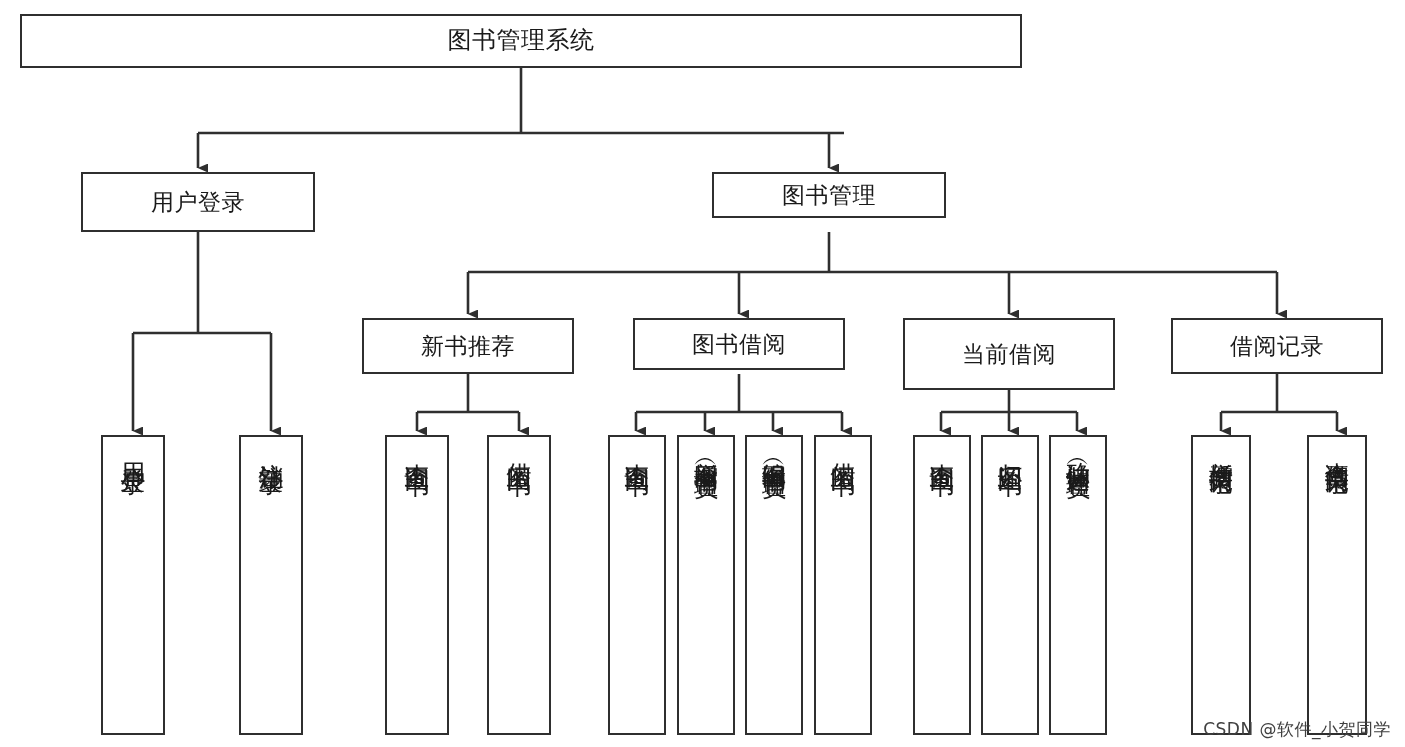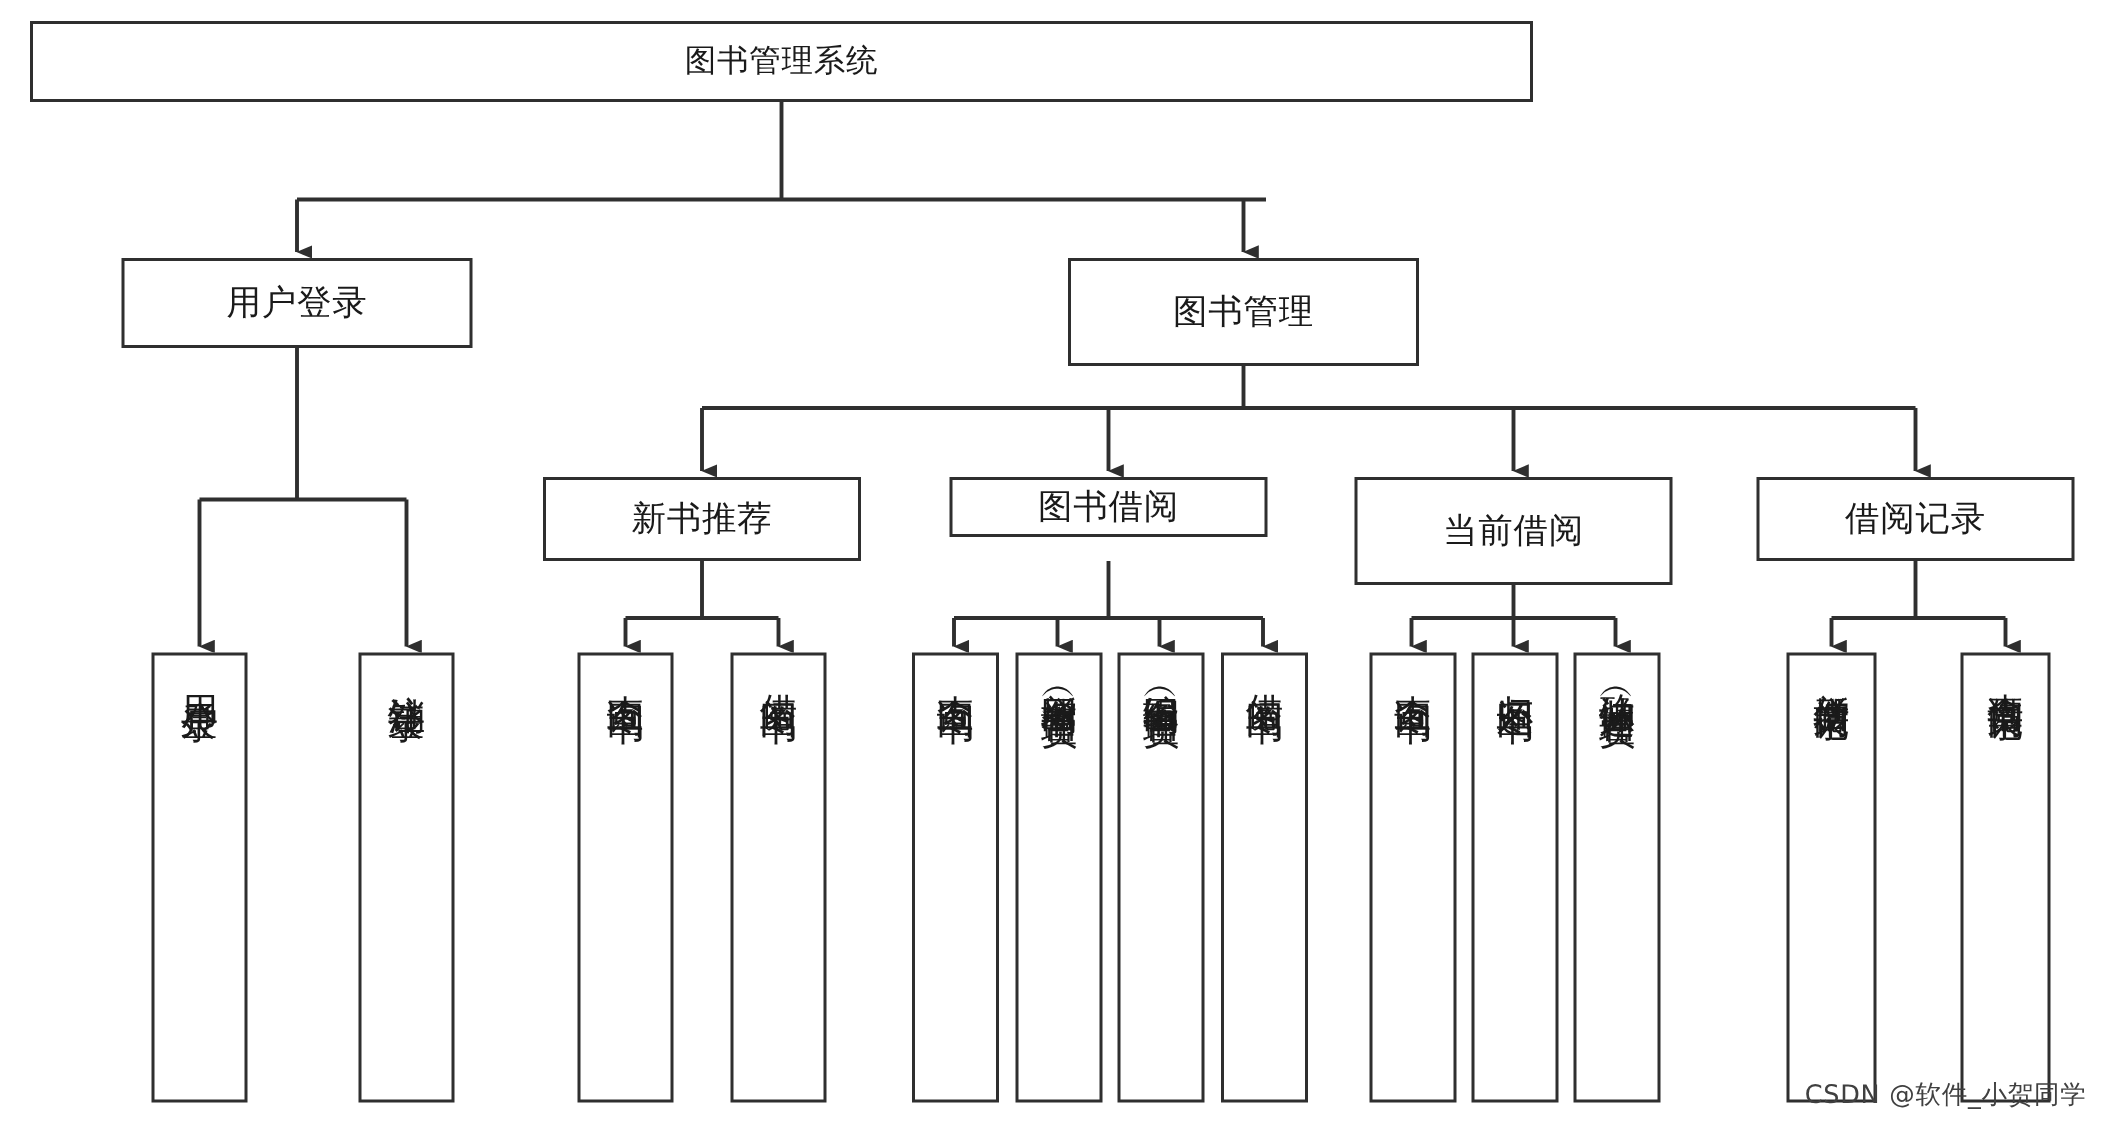--- a/index.html
+++ b/index.html
@@ -31,21 +31,21 @@
   .node .lbl{
     display:block;
     white-space:nowrap;
     line-height:1.22;
   }
   
   .node.h .lbl{
     font-size:23px;
     letter-spacing:0.5px;
   }
-  .node.root .lbl{font-size:21px;}
+  .node.root .lbl{font-size:24px;}
   
   .node.v{
     align-items:flex-start;
     justify-content:center;
     padding-top:6px;
   }
   .node.v .lbl{
     writing-mode:vertical-rl;
     text-orientation:upright;
     font-size:25px;
@@ -122,28 +122,28 @@
     </g>
   </svg>
 
   <div class="node h root" style="left:20px;top:14px;width:1002px;height:54px;">
     <span class="lbl">图书管理系统</span>
   </div>
 
   <div class="node h" style="left:81px;top:172px;width:234px;height:60px;">
     <span class="lbl">用户登录</span>
   </div>
-  <div class="node h" style="left:712px;top:172px;width:234px;height:72px;">
+  <div class="node h" style="left:712px;top:172px;width:234px;height:46px;">
     <span class="lbl">图书管理</span>
   </div>
 
   <div class="node h" style="left:362px;top:318px;width:212px;height:56px;">
     <span class="lbl">新书推荐</span>
   </div>
-  <div class="node h" style="left:633px;top:318px;width:212px;height:40px;">
+  <div class="node h" style="left:633px;top:318px;width:212px;height:52px;">
     <span class="lbl">图书借阅</span>
   </div>
   <div class="node h" style="left:903px;top:318px;width:212px;height:72px;">
     <span class="lbl">当前借阅</span>
   </div>
   <div class="node h" style="left:1171px;top:318px;width:212px;height:56px;">
     <span class="lbl">借阅记录</span>
   </div>
 
   <div class="node v" style="left:101px;top:435px;width:64px;height:300px;">

